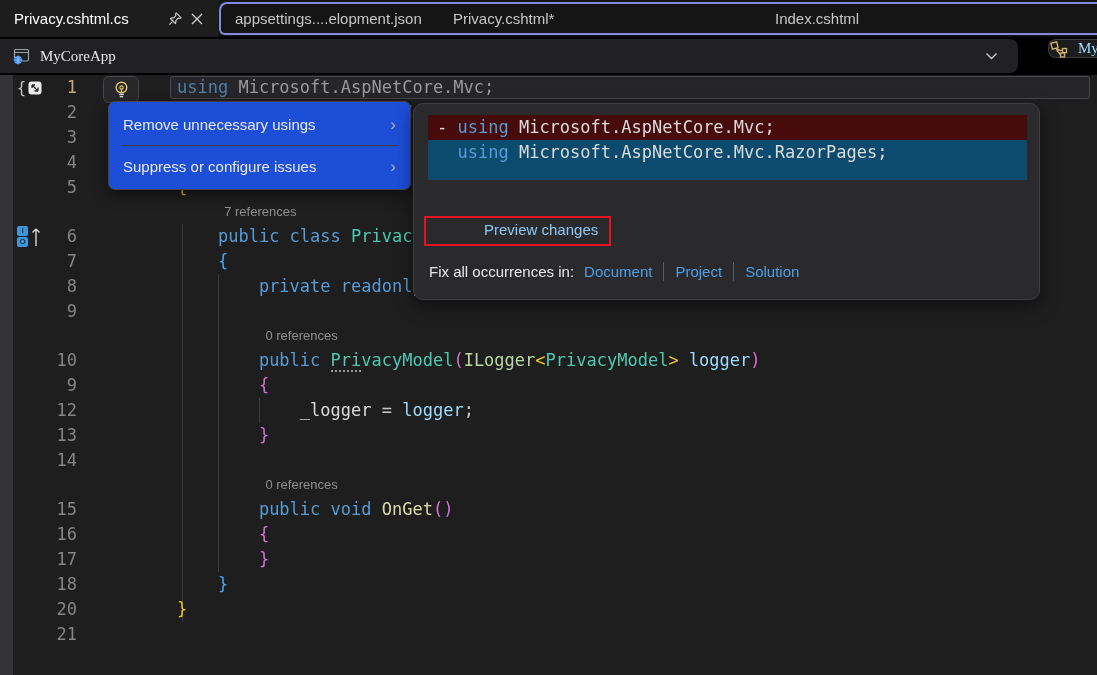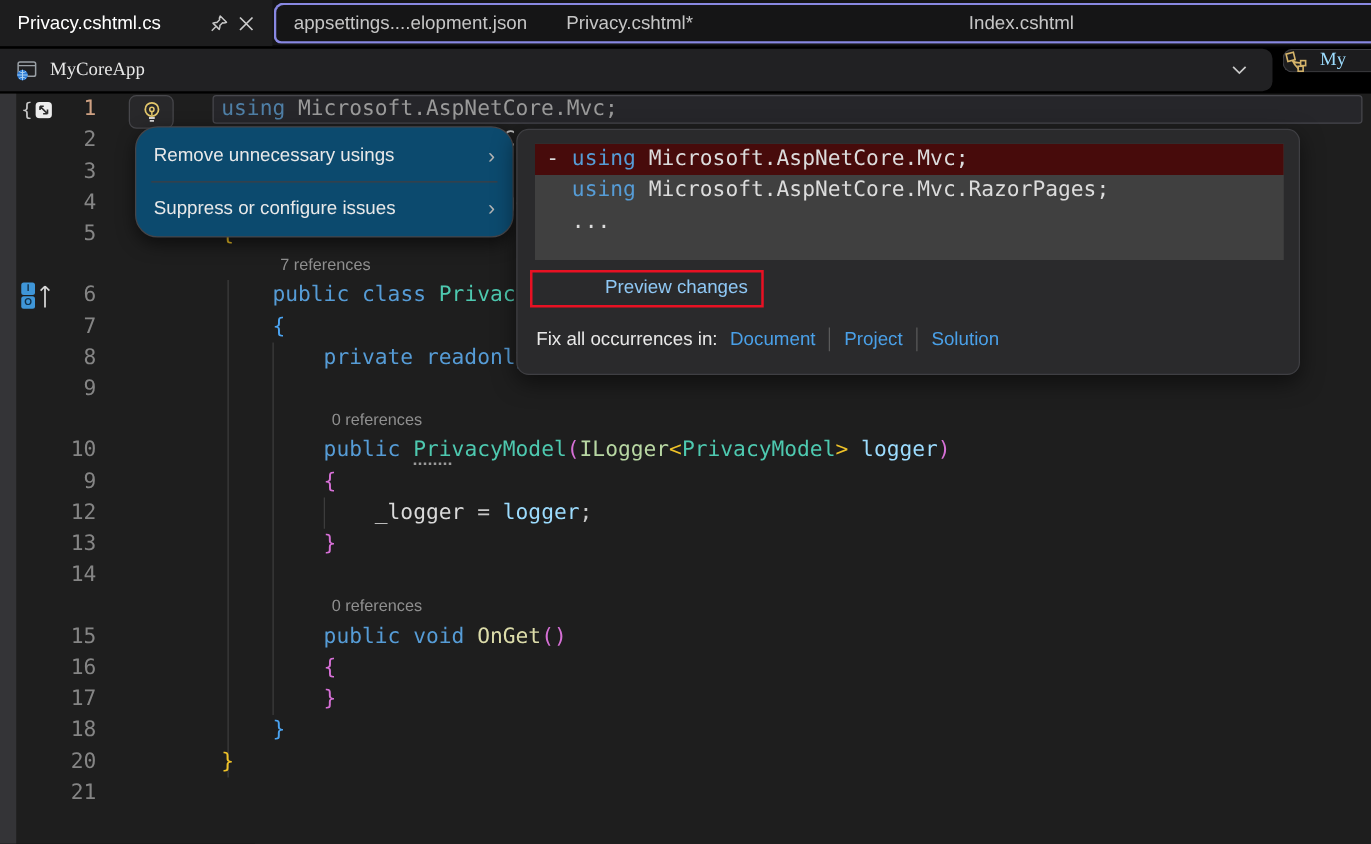--- a/index.html
+++ b/index.html
@@ -15,21 +15,21 @@
   .tab-group .tab { display:flex; align-items:center; padding-left:14px; color:#c6c6c6; font-size:15px; white-space:nowrap; overflow:hidden; }
   .tab-group .tab:nth-child(1){ width:218px; }
   .tab-group .tab:nth-child(2){ width:322px; }
   .tab-group .tab:nth-child(3){ flex:1; }
 
   
   .navbar { position:absolute; top:37px; left:0; right:0; height:38px; background:#000000;font-family:Liberation Serif, serif; }
   .nav-left { position:absolute; left:0; top:2px; height:34px; width:1018px; background:#212123; border-radius:0 8px 8px 0; display:flex; align-items:center; padding:0 12px; }
   .nav-left .proj { color:#e8e8e8; font-size:15px; margin-left:9px; }
   .nav-chevron { margin-left:auto; margin-right:8px; display:flex; align-items:center; cursor:pointer; }
-  .nav-right { position:absolute; left:1026px; top:2px; right:0; height:19px; background:#1c1c1e; border:1px solid #3e3e42; border-right:none; border-radius:8px 0 0 8px; display:flex; align-items:center; gap:9px; }
+  .nav-right { position:absolute; left:1048px; top:2px; right:0; height:19px; background:#1c1c1e; border:1px solid #3e3e42; border-right:none; border-radius:8px 0 0 8px; display:flex; align-items:center; gap:9px; }
   .nav-right .member { color:#9CDCFE; font-size:15px; white-space:nowrap; }
 
   
   .editor { position:absolute; top:75px; left:0; right:0; bottom:0; background:#1e1e1e; }
   .edge-strip { position:absolute; left:0; top:0; bottom:0; width:13px; background:#343437; }
   .line1-box { position:absolute; left:170px; top:1px; width:920px; height:23px; background:#26262a; border:1px solid #47474d; border-radius:3px; }
   .rows { position:absolute; left:13px; top:0; right:0; }
   .row { display:flex; height:25px; position:relative; }
   .row.lens { height:24px; }
   .gut { width:68px; display:flex; align-items:center; flex:none; }
@@ -44,29 +44,29 @@
   .tk-kw  { color:#569CD6; } .tk-kwf { color:#4F7FA6; }
   .tk-pl  { color:#C8C8C8; } .tk-plf { color:#9A9A9A; }
   .tk-ty  { color:#4EC9B0; } .tk-tyd { color:#4EC9B0; border-bottom:2px dotted #9a9a9a; }
   .tk-if  { color:#B8D7A3; } .tk-me  { color:#DCDCAA; }
   .tk-pa  { color:#9CDCFE; } .tk-fl  { color:#DADADA; }
   .tk-b1  { color:#EFC228; } .tk-b2  { color:#4BA3F0; } .tk-b3  { color:#D670D6; }
   .tk-dpl { color:#DCDCDC; }
 
   
   .bulb-box { position:absolute; left:103px; top:1px; width:36px; height:27px; background:#28282a; border:1px solid #47474b; border-radius:6px; display:flex; align-items:center; justify-content:center; z-index:5; cursor:pointer; }
-  .bulb-menu { position:absolute; left:108px; top:26px; width:303px; background:#0c4a6e; border:1px solid #454549; border-radius:18px; box-shadow:0 5px 14px rgba(0,0,0,0.55); z-index:6; padding:4px 0; }
+  .bulb-menu { position:absolute; left:108px; top:26px; width:303px; background:#1d4ed8; border:1px solid #454549; border-radius:7px; box-shadow:0 5px 14px rgba(0,0,0,0.55); z-index:6; padding:4px 0; }
   .menu-item { height:37px; display:flex; align-items:center; padding:0 14px; color:#e9e9e9; font-size:15px; cursor:pointer; }
   .menu-item .mi-lbl { flex:1; }
   .menu-item .mi-arrow { color:#b4b4b4; font-size:17px; }
   .menu-sep { height:1px; background:#3f3f43; margin:2px 12px; }
 
   
   .fix-popup { position:absolute; left:413px; top:28px; width:627px; height:197px; background:#2a2a2c; border:1px solid #3f3f43; border-radius:10px; box-shadow:0 6px 18px rgba(0,0,0,0.5); z-index:6; }
-  .diff-panel { position:absolute; left:14px; top:11px; width:599px; height:93px; background:#404040; overflow:hidden; }
+  .diff-panel { position:absolute; left:14px; top:11px; width:599px; height:65px; background:#0c4a6e; overflow:hidden; }
   .diff-row { height:25px; font:17px/25px "DejaVu Sans Mono", monospace; white-space:pre; padding-left:9px; }
   .diff-row.removed { background:#470B0B; }
   .preview-wrap { position:absolute; left:10px; top:112px; border:2px solid #E81123; padding:3px 11px 5px 10px; }
   .preview-link { color:#8FC8F5; font-size:15px; cursor:pointer; white-space:nowrap;margin-left:48px; }
   .fix-row { position:absolute; left:15px; top:158px; display:flex; align-items:center; }
   .fix-label { color:#e8e8e8; font-size:15px; margin-right:10px; }
   .scope-link { color:#4AA0E8; font-size:15px; cursor:pointer; }
   .scope-sep { width:1px; height:19px; background:#5a5a5a; margin:0 11px; }
 
   svg { display:block; }

